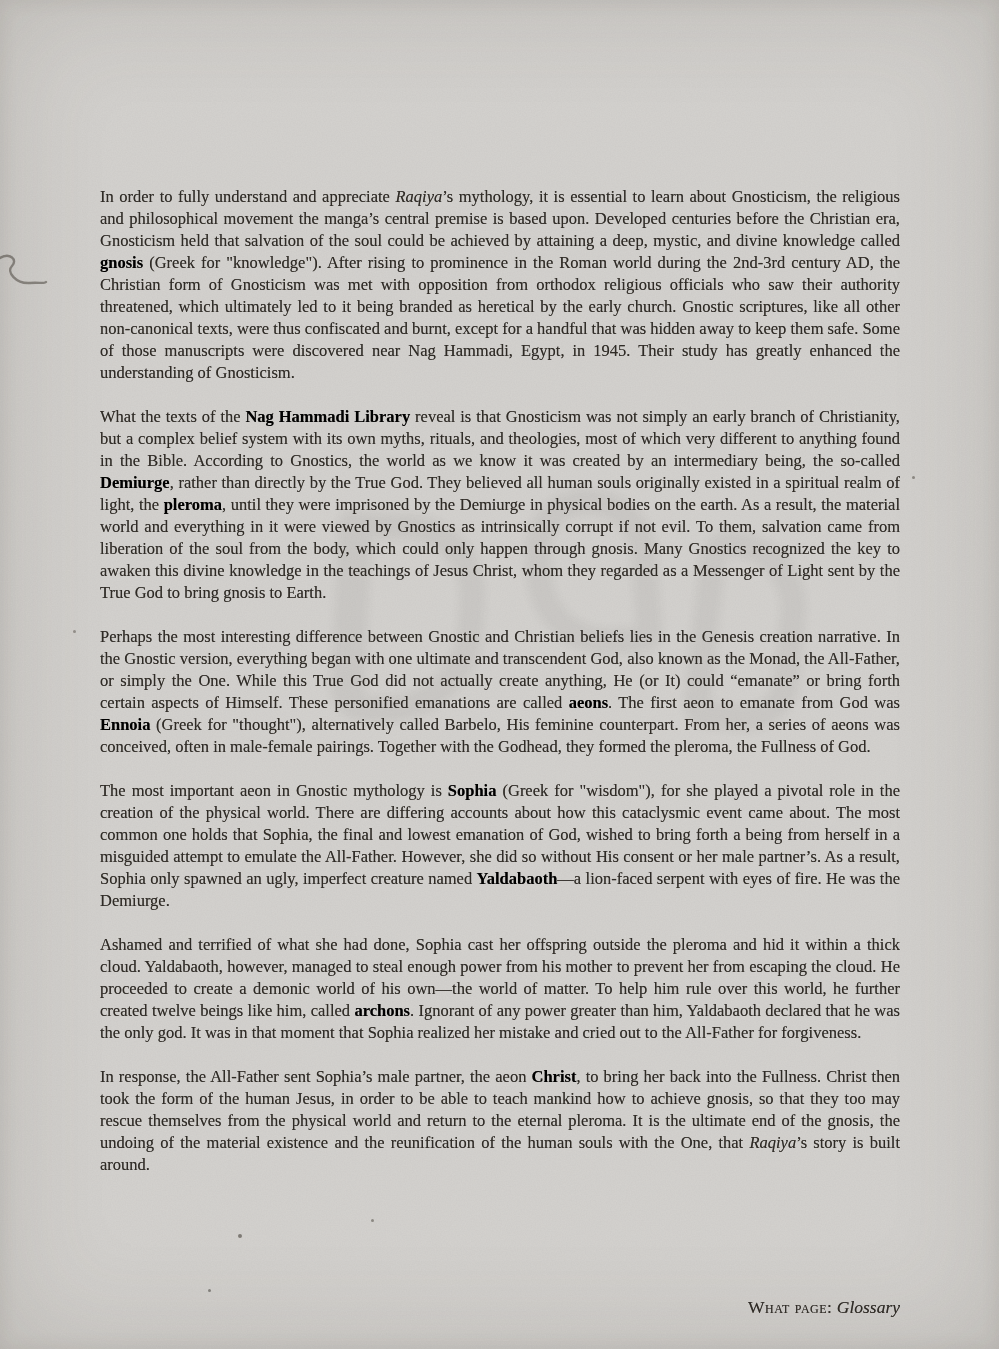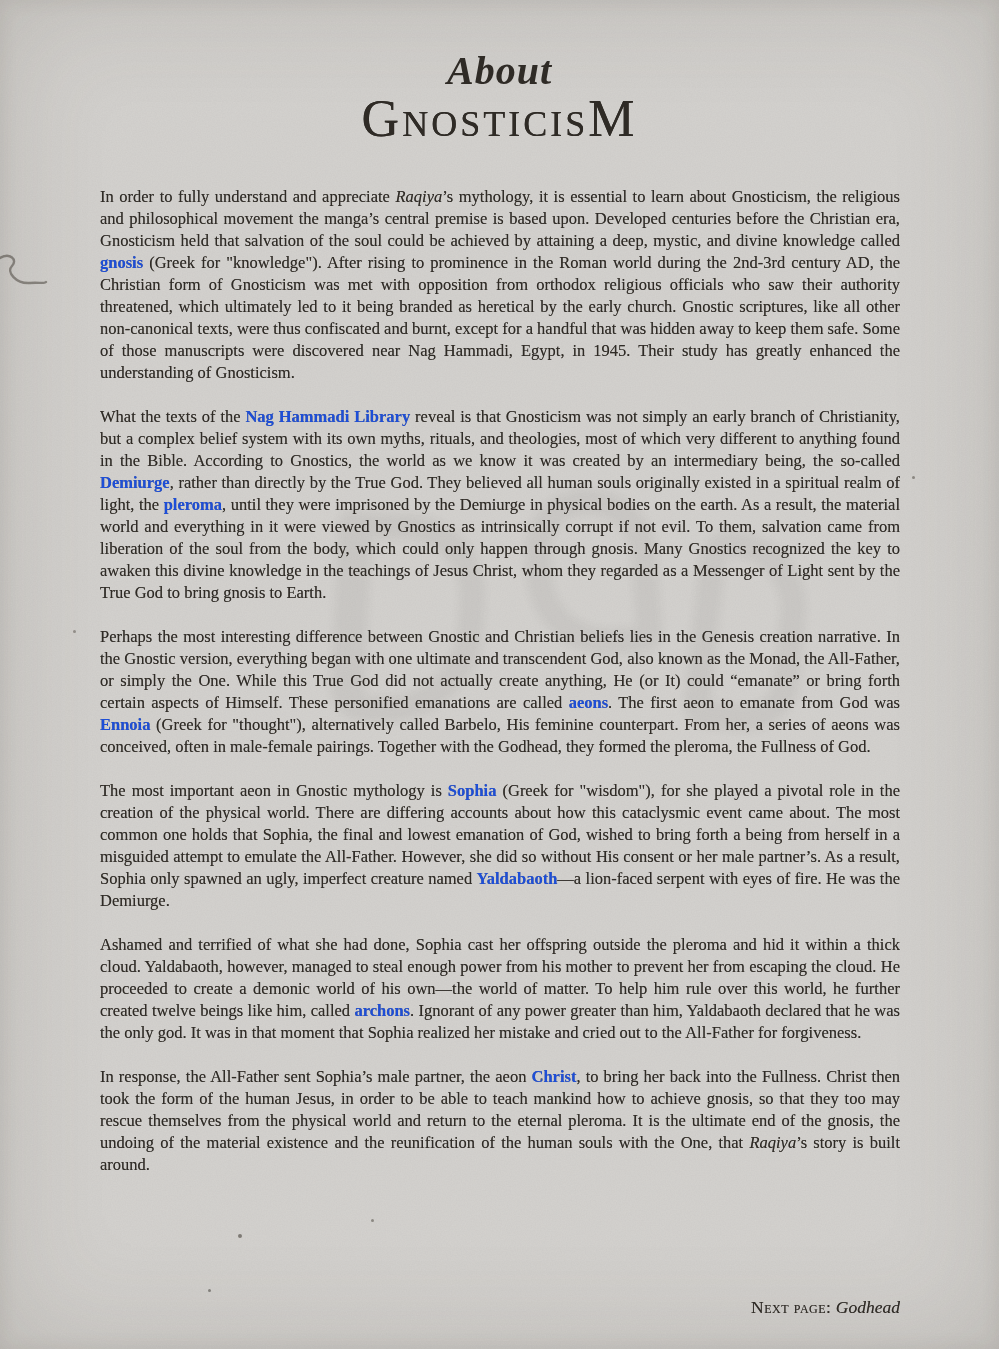--- a/index.html
+++ b/index.html
@@ -72,21 +72,21 @@
     position: absolute;
     top: 186px;
     left: 100px;
     width: 800px;
     font-size: 16.5px;
     line-height: 22px;
     text-align: justify;
     text-shadow: 0 0 0.4px rgba(47, 43, 38, 0.55);
   }
   .para { margin-bottom: 22px; }
-  .para b { font-weight: bold; color: #1d4ed8; }
+  .para b { font-weight: bold; color: #000000; }
   .para i { }
   .footer {
     position: absolute;
     top: 1297px;
     right: 99px;
     font-size: 17.5px;
     text-shadow: 0 0 0.4px rgba(47, 43, 38, 0.55);
   }
   .footer .label { font-variant: small-caps; letter-spacing: 0.5px; }
   .footer .value { font-style: italic; }
@@ -113,32 +113,28 @@
   <svg class="scan-mark" width="60" height="60" xmlns="http://www.w3.org/2000/svg">
     <path d="M0 12 C 10 6, 18 14, 12 20 C 6 26, 16 38, 30 37 C 38 36, 44 38, 46 36" fill="none" stroke="#4a453e" stroke-width="2.4" opacity="0.55" stroke-linecap="round"></path>
   </svg>
   <div class="speck" style="left:238px; top:1234px; width:4px; height:4px; opacity:.6;"></div>
   <div class="speck" style="left:208px; top:1289px; width:3px; height:3px; opacity:.55;"></div>
   <div class="speck" style="left:371px; top:1219px; width:3px; height:3px; opacity:.5;"></div>
   <div class="speck" style="left:912px; top:476px; width:3px; height:3px; opacity:.5;"></div>
   <div class="speck" style="left:73px; top:630px; width:3px; height:3px; opacity:.45;"></div>
   <div class="speck" style="left:540px; top:1078px; width:3px; height:3px; opacity:.5;"></div>
 
-  <header class="heading">
-    <div class="kicker">About</div>
-    <h1 class="title">GnosticisM</h1>
-  </header>
 
   <main class="article">
       <p class="para"><span>In order to fully understand and appreciate </span><i>Raqiya</i><span>’s mythology, it is essential to learn about Gnosticism, the religious and philosophical movement the manga’s central premise is based upon. Developed centuries before the Christian era, Gnosticism held that salvation of the soul could be achieved by attaining a deep, mystic, and divine knowledge called </span><b>gnosis</b><span> (Greek for "knowledge"). After rising to prominence in the Roman world during the 2nd-3rd century AD, the Christian form of Gnosticism was met with opposition from orthodox religious officials who saw their authority threatened, which ultimately led to it being branded as heretical by the early church. Gnostic scriptures, like all other non-canonical texts, were thus confiscated and burnt, except for a handful that was hidden away to keep them safe. Some of those manuscripts were discovered near Nag Hammadi, Egypt, in 1945. Their study has greatly enhanced the understanding of Gnosticism.</span></p>
       <p class="para"><span>What the texts of the </span><b>Nag Hammadi Library</b><span> reveal is that Gnosticism was not simply an early branch of Christianity, but a complex belief system with its own myths, rituals, and theologies, most of which very different to anything found in the Bible. According to Gnostics, the world as we know it was created by an intermediary being, the so-called </span><b>Demiurge</b><span>, rather than directly by the True God. They believed all human souls originally existed in a spiritual realm of light, the </span><b>pleroma</b><span>, until they were imprisoned by the Demiurge in physical bodies on the earth. As a result, the material world and everything in it were viewed by Gnostics as intrinsically corrupt if not evil. To them, salvation came from liberation of the soul from the body, which could only happen through gnosis. Many Gnostics recognized the key to awaken this divine knowledge in the teachings of Jesus Christ, whom they regarded as a Messenger of Light sent by the True God to bring gnosis to Earth.</span></p>
       <p class="para"><span>Perhaps the most interesting difference between Gnostic and Christian beliefs lies in the Genesis creation narrative. In the Gnostic version, everything began with one ultimate and transcendent God, also known as the Monad, the All-Father, or simply the One. While this True God did not actually create anything, He (or It) could “emanate” or bring forth certain aspects of Himself. These personified emanations are called </span><b>aeons</b><span>. The first aeon to emanate from God was </span><b>Ennoia</b><span> (Greek for "thought"), alternatively called Barbelo, His feminine counterpart. From her, a series of aeons was conceived, often in male-female pairings. Together with the Godhead, they formed the pleroma, the Fullness of God.</span></p>
       <p class="para"><span>The most important aeon in Gnostic mythology is </span><b>Sophia</b><span> (Greek for "wisdom"), for she played a pivotal role in the creation of the physical world. There are differing accounts about how this cataclysmic event came about. The most common one holds that Sophia, the final and lowest emanation of God, wished to bring forth a being from herself in a misguided attempt to emulate the All-Father. However, she did so without His consent or her male partner’s. As a result, Sophia only spawned an ugly, imperfect creature named </span><b>Yaldabaoth</b><span>—a lion-faced serpent with eyes of fire. He was the Demiurge.</span></p>
       <p class="para"><span>Ashamed and terrified of what she had done, Sophia cast her offspring outside the pleroma and hid it within a thick cloud. Yaldabaoth, however, managed to steal enough power from his mother to prevent her from escaping the cloud. He proceeded to create a demonic world of his own—the world of matter. To help him rule over this world, he further created twelve beings like him, called </span><b>archons</b><span>. Ignorant of any power greater than him, Yaldabaoth declared that he was the only god. It was in that moment that Sophia realized her mistake and cried out to the All-Father for forgiveness.</span></p>
       <p class="para"><span>In response, the All-Father sent Sophia’s male partner, the aeon </span><b>Christ</b><span>, to bring her back into the Fullness. Christ then took the form of the human Jesus, in order to be able to teach mankind how to achieve gnosis, so that they too may rescue themselves from the physical world and return to the eternal pleroma. It is the ultimate end of the gnosis, the undoing of the material existence and the reunification of the human souls with the One, that </span><i>Raqiya</i><span>’s story is built around.</span></p>
     </main>
 
   <footer class="footer">
-    <span class="label">Next page:</span> 
-    <span class="value">Godhead</span>
+    <span class="label">What page:</span> 
+    <span class="value">Glossary</span>
   </footer>
 
 </div>
 
 </body></html>

